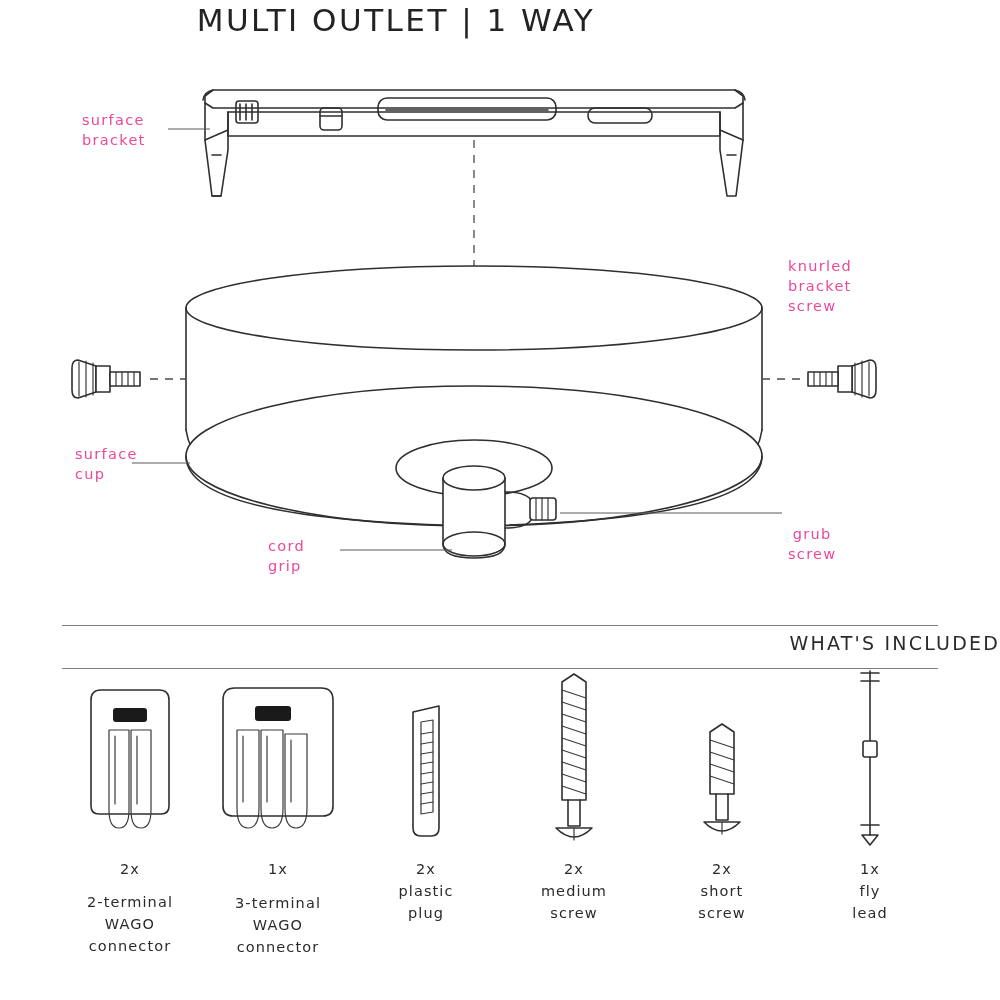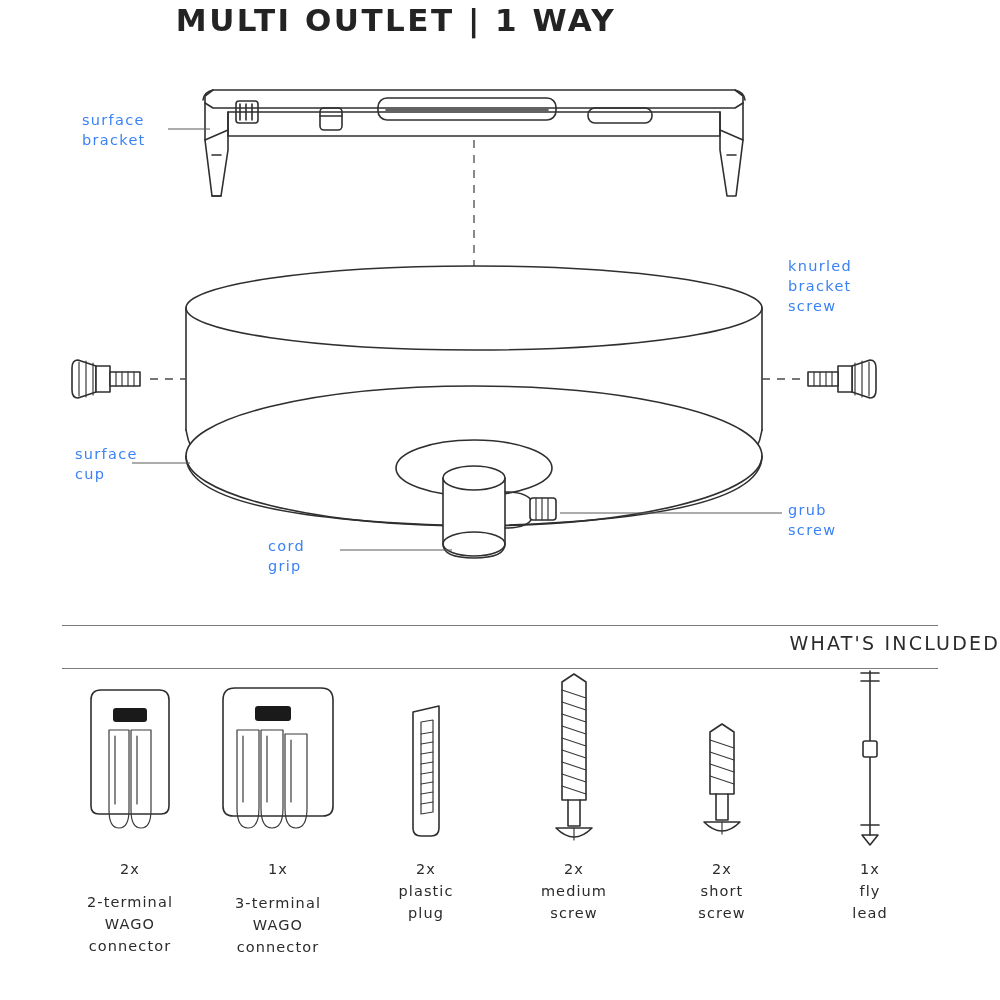--- a/index.html
+++ b/index.html
@@ -21,21 +21,21 @@
   }
   
   .title {
     position: absolute;
     top: 2px;
     left: 0;
     width: 792px;
     text-align: center;
     font-size: 31px;
     letter-spacing: 2.5px;
-    font-weight: 700;
+    font-weight: 400;
     color: #232323;
   }
   
   svg.diagram {
     position: absolute;
     top: 0; left: 0;
     width: 1000px;
     height: 1000px;
   }
   .ln {
@@ -64,21 +64,21 @@
     stroke-dasharray: 8 7;
   }
   .fill-dark { fill: #1a1a1a; stroke: none; }
   .fill-white { fill: #ffffff; }
   
   .lbl {
     position: absolute;
     font-size: 14.5px;
     letter-spacing: 1.3px;
     line-height: 20px;
-    color: #3b82f6;
+    color: #ec4899;
     white-space: pre-line;
   }
   .lbl.l { text-align: left; }
   
   .inc-title {
     position: absolute;
     top: 632px;
     left: 0;
     width: 1000px;
     text-align: right;
@@ -211,21 +211,21 @@
     <path class="ln-lead" d="M340 550 L452 550"></path>
   </svg>
 
   <div class="lbl l" style="left:82px; top:110px;">surface
 bracket</div>
   <div class="lbl l" style="left:788px; top:256px;">knurled
 bracket
 screw</div>
   <div class="lbl l" style="left:75px; top:444px;">surface
 cup</div>
-  <div class="lbl l" style="left:788px; top:500px;">grub
+  <div class="lbl l" style="left:788px; top:524px;text-align:center;">grub
 screw</div>
   <div class="lbl l" style="left:268px; top:536px;">cord
 grip</div>
 
   <div class="rule top"></div>
   <div class="inc-title">WHAT'S INCLUDED</div>
   <div class="rule bot"></div>
 
   <div class="parts">
 

